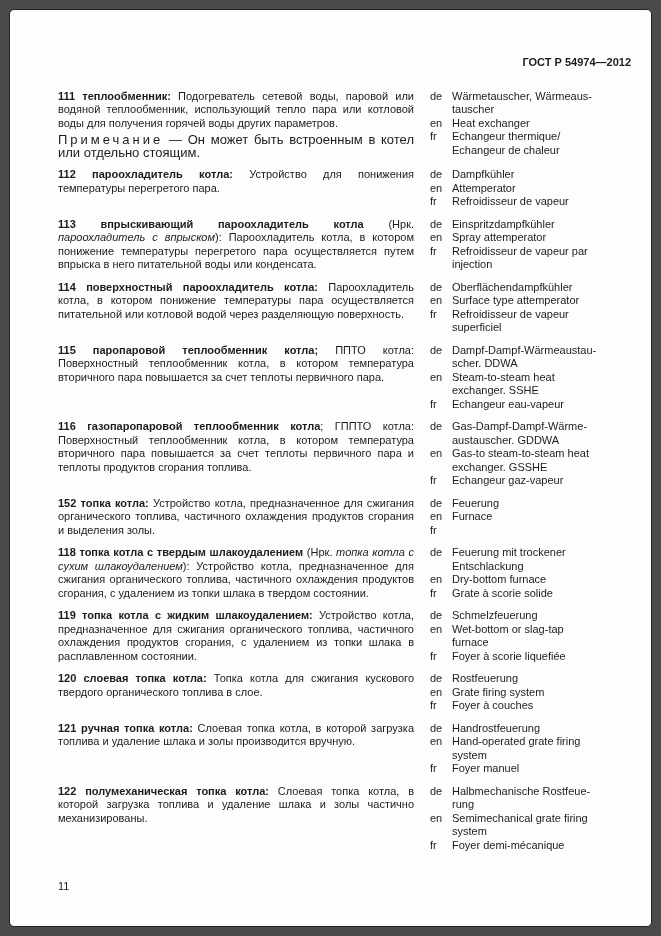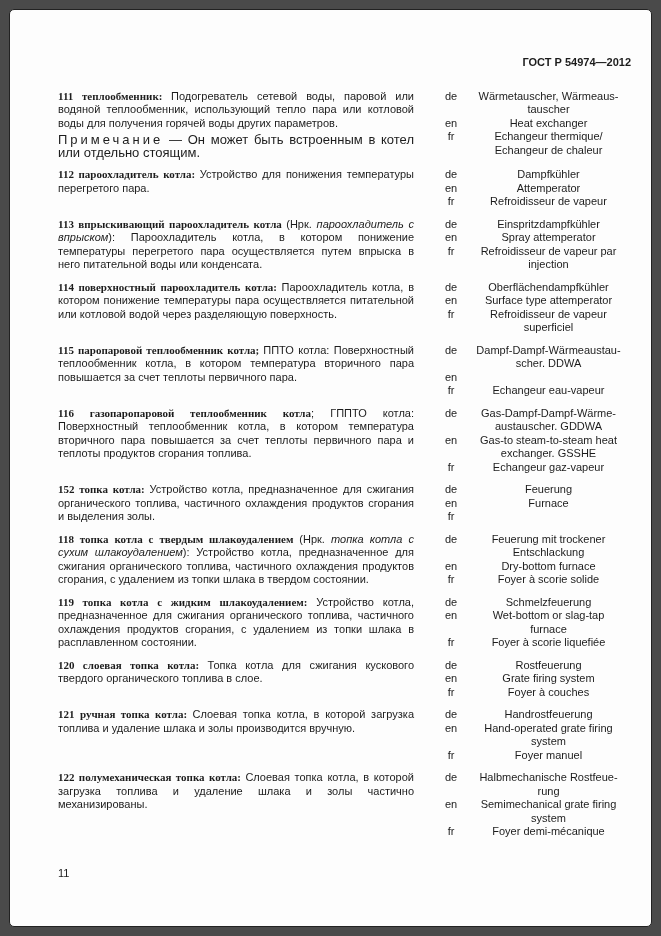--- a/index.html
+++ b/index.html
@@ -25,23 +25,23 @@
     text-align:right;
     font-weight:bold;
     padding-right:4px;
     margin-bottom:20px;
   }
   .entry { display:flex; margin-bottom:9px; }
   .entry-left { width:356px; flex:none; }
   .def { margin:0; text-align:justify; }
   .note { margin:4px 0 0 0; font-size:13px; line-height:12.5px; text-align:justify; }
   .note-label { letter-spacing:3px; }
-  .b { font-weight:bold;font-family:Liberation Serif, serif; }
+  .b { font-weight:bold; }
   .i { font-style:italic; }
-  .entry-right { flex:1; margin-left:26px;text-align:center; }
+  .entry-right { flex:1; margin-left:16px; }
   .tr-row { display:flex; }
   .lang { width:22px; flex:none; }
   .tr-text { flex:1; white-space:pre-line; }
   .footer {
     text-align:left;
     padding-right:4px;
     margin-top:28px;
   }
 </style>
 </head>
@@ -139,20 +139,22 @@
             <p class="def"><span class="b">115 паропаровой теплообменник котла; </span><span>ППТО котла: Поверхностный теплообменник котла, в котором температура вторичного пара повышается за счет теплоты первичного пара.</span></p>
           </div>
           <div class="entry-right">
             <div class="tr-row">
               <span class="lang">de</span>
               <span class="tr-text">Dampf-Dampf-Wärmeaustau-
 scher. DDWA</span>
             </div>
             <div class="tr-row">
               <span class="lang">en</span>
+              <span class="tr-text">Steam-to-steam heat
+exchanger. SSHE</span>
             </div>
             <div class="tr-row">
               <span class="lang">fr</span>
               <span class="tr-text">Echangeur eau-vapeur</span>
             </div>
           </div>
         </div>
         <div class="entry">
           <div class="entry-left">
             <p class="def"><span class="b">116 газопаропаровой теплообменник котла</span><span>; ГППТО котла: Поверхностный теплообменник котла, в котором температура вторичного пара повышается за счет теплоты первичного пара и теплоты продуктов сгорания топлива.</span></p>
@@ -201,21 +203,21 @@
               <span class="lang">de</span>
               <span class="tr-text">Feuerung mit trockener
 Entschlackung</span>
             </div>
             <div class="tr-row">
               <span class="lang">en</span>
               <span class="tr-text">Dry-bottom furnace</span>
             </div>
             <div class="tr-row">
               <span class="lang">fr</span>
-              <span class="tr-text">Foyer à scorie solide</span>
+              <span class="tr-text">Grate à scorie solide</span>
             </div>
           </div>
         </div>
         <div class="entry">
           <div class="entry-left">
             <p class="def"><span class="b">119 топка котла с жидким шлакоудалением: </span><span>Устройство котла, предназначенное для сжигания органического топлива, частичного охлаждения продуктов сгорания, с удалением из топки шлака в расплавленном состоянии.</span></p>
           </div>
           <div class="entry-right">
             <div class="tr-row">
               <span class="lang">de</span>

